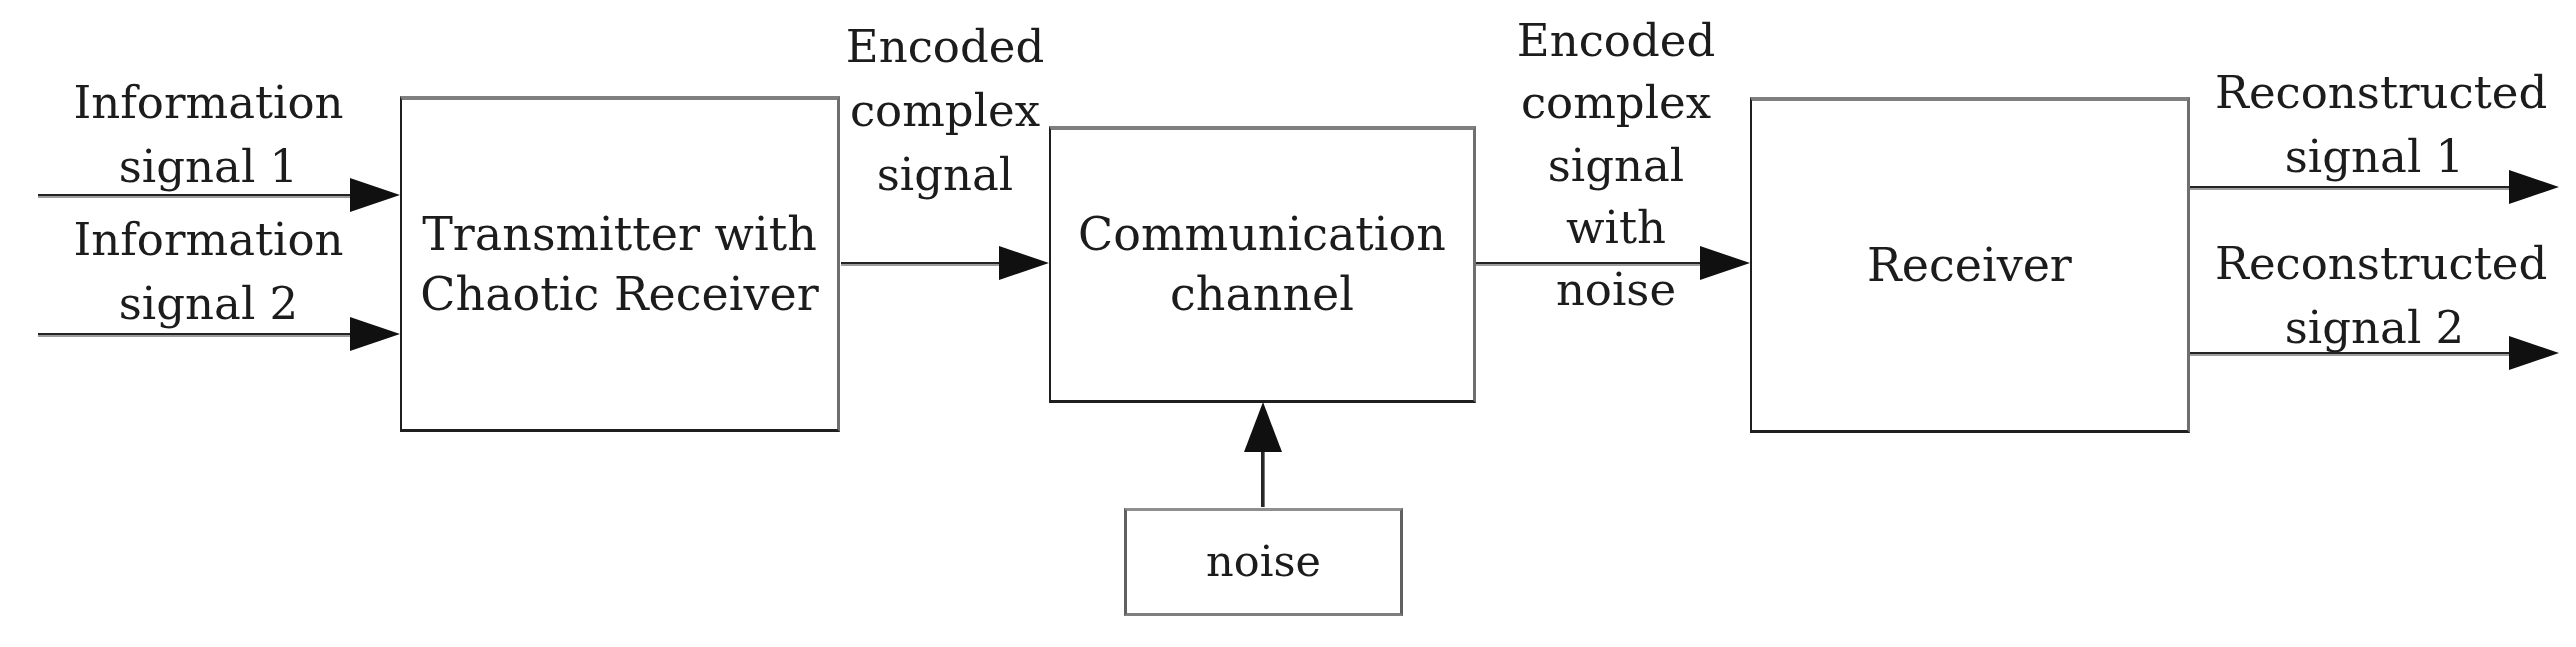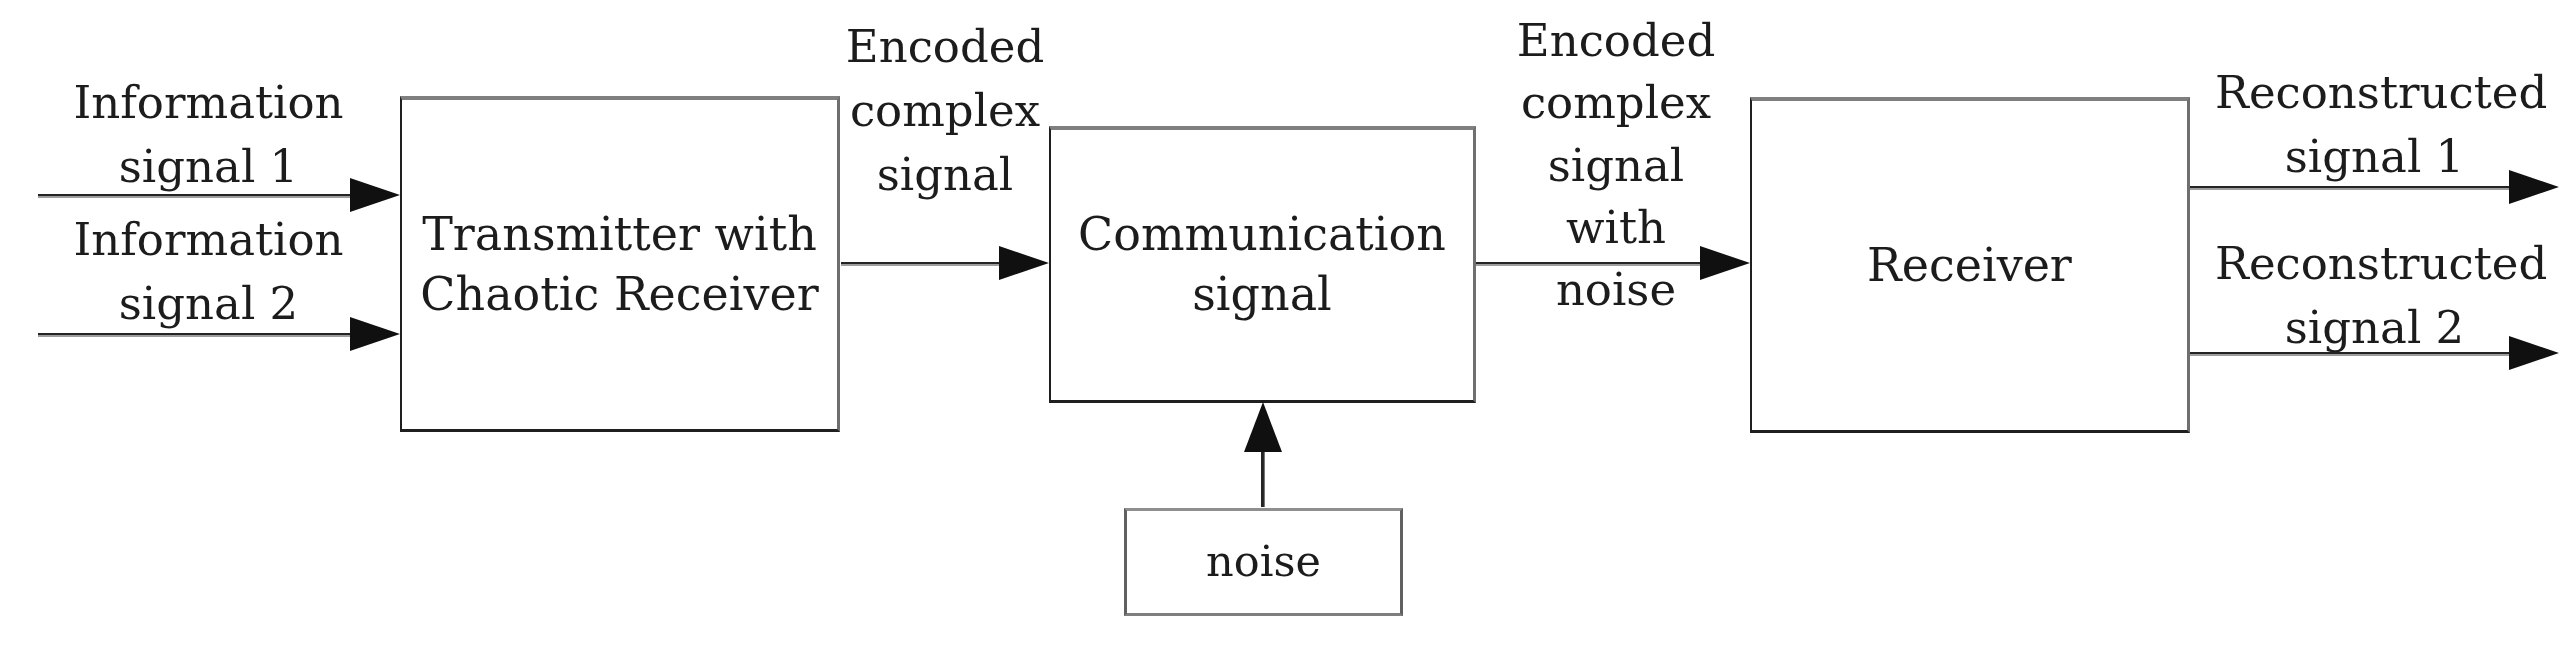--- a/index.html
+++ b/index.html
@@ -51,21 +51,21 @@
 </style>
 </head>
 <body>
 
 <div id="canvas">
 
   <div class="block" style="left:400px; top:96px; width:440px; height:336px;">Transmitter with
 Chaotic Receiver</div>
 
   <div class="block" style="left:1049px; top:126px; width:427px; height:277px;">Communication
-signal</div>
+channel</div>
 
   <div class="block" style="left:1750px; top:97px; width:440px; height:336px;">Receiver</div>
 
   <div class="block noise" style="left:1124px; top:508px; width:279px; height:108px;">noise</div>
 
   <div class="sig-label" style="left:42px; top:71px; width:333px;">Information
 signal 1</div>
 
   <div class="sig-label" style="left:42px; top:208px; width:333px;">Information
 signal 2</div>

